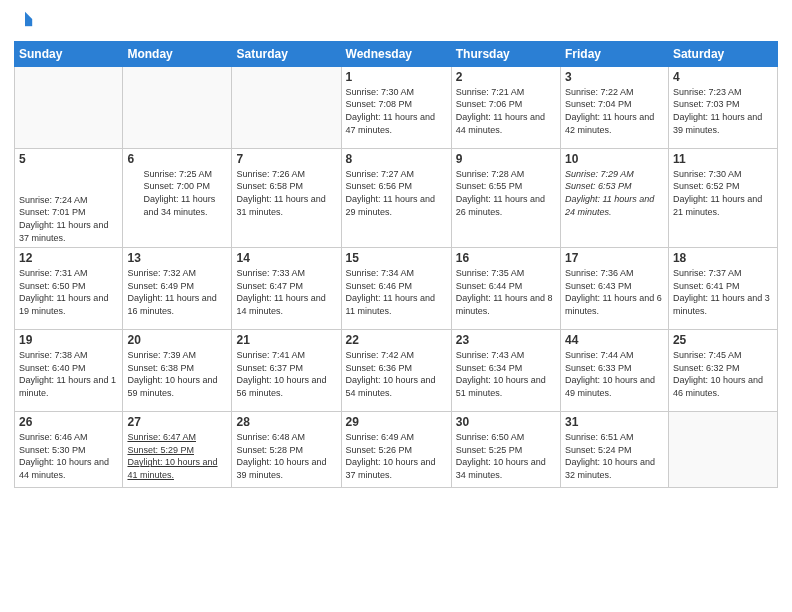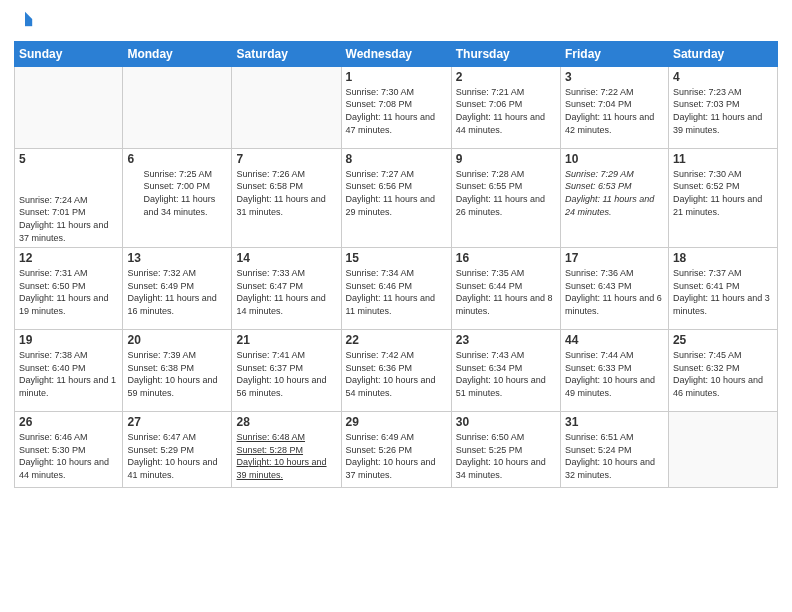--- a/index.html
+++ b/index.html
@@ -292,27 +292,27 @@
         </tr>
         <tr class="last-row">
           <td>
             <span class="day-num">26</span>
             <div class="day-info" style="white-space: pre-line;">Sunrise: 6:46 AM
 Sunset: 5:30 PM
 Daylight: 10 hours and 44 minutes.</div>
           </td>
           <td>
             <span class="day-num">27</span>
-            <div class="day-info" style="white-space: pre-line;">Sunrise: 6:47 AM
+            <div class="day-info" style="white-space: pre-line; text-decoration: underline;">Sunrise: 6:47 AM
 Sunset: 5:29 PM
 Daylight: 10 hours and 41 minutes.</div>
           </td>
           <td>
             <span class="day-num">28</span>
-            <div class="day-info" style="white-space: pre-line; text-decoration: underline;">Sunrise: 6:48 AM
+            <div class="day-info" style="white-space: pre-line;">Sunrise: 6:48 AM
 Sunset: 5:28 PM
 Daylight: 10 hours and 39 minutes.</div>
           </td>
           <td>
             <span class="day-num">29</span>
             <div class="day-info" style="white-space: pre-line;">Sunrise: 6:49 AM
 Sunset: 5:26 PM
 Daylight: 10 hours and 37 minutes.</div>
           </td>
           <td>

